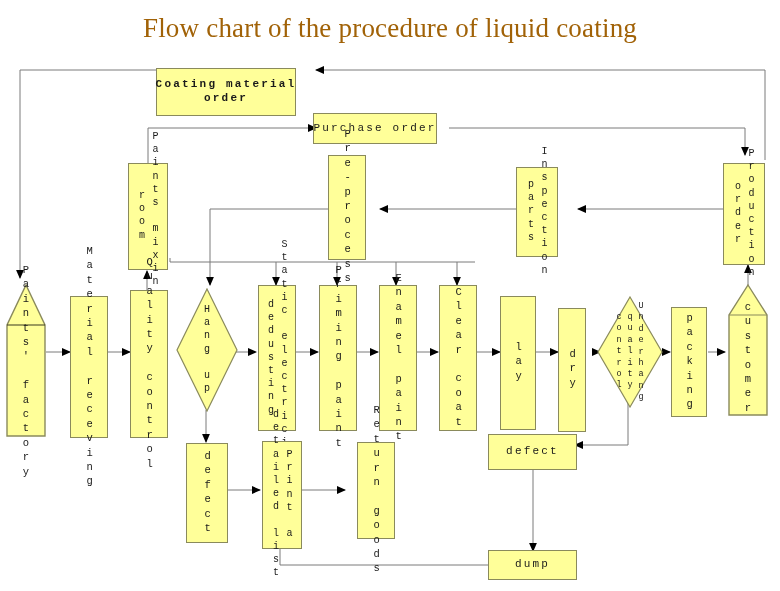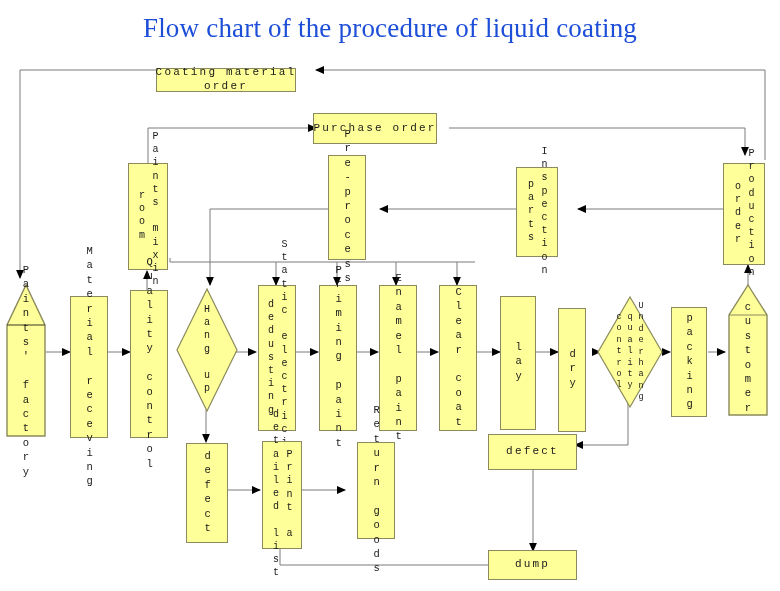--- a/index.html
+++ b/index.html
@@ -10,21 +10,21 @@
     overflow:hidden;
     position:relative;
   }
   #stage{position:absolute;left:0;top:0;width:780px;height:591px;}
 
   #title{
     position:absolute;left:0;top:13px;width:780px;
     text-align:center;
     font-family:"Liberation Serif", serif;
     font-size:27px;
-    color:#1d4ed8;
+    color:#a16207;
     letter-spacing:0.2px;
     white-space:nowrap;
   }
 
   
   .node{
     position:absolute;
     background:#ffff99;
     border:1px solid #8a8a5c;
     box-sizing:border-box;
@@ -157,21 +157,21 @@
       <path d="M302,490 L345,490" marker-end="url(#ah)"></path>
 
       <path d="M628,400 L628,445 L575,445" marker-end="url(#ah)"></path>
 
       <path d="M533,470 L533,551" marker-end="url(#ah)"></path>
 
       <path d="M490,565 L280,565 L280,512" marker-end="url(#ah)"></path>
     </g>
   </svg>
 
-  <div class="node h" style="left:156px;top:68px;width:140px;height:24px;">
+  <div class="node h" style="left:156px;top:68px;width:140px;height:48px;font-weight:bold;">
     <div>
       <span class="lbl">Coating material</span>
       <span class="lbl">order</span>
     </div>
   </div>
 
   <div class="node h" style="left:313px;top:113px;width:124px;height:31px;">
     <span class="lbl">Purchase order</span>
   </div>
 

